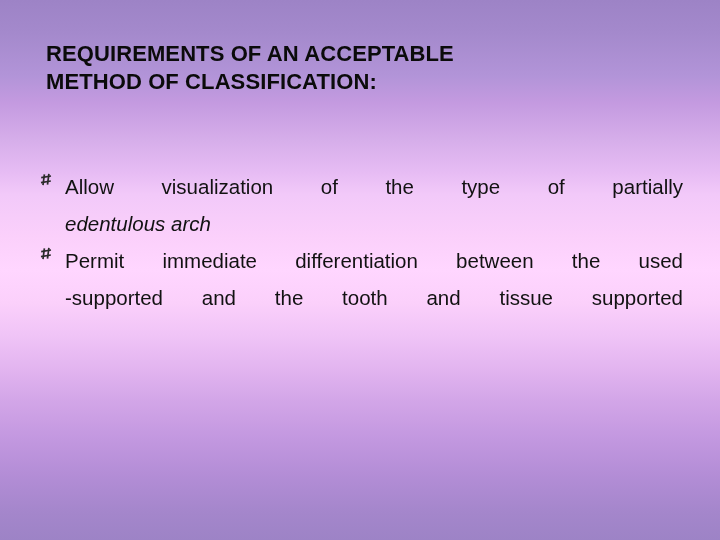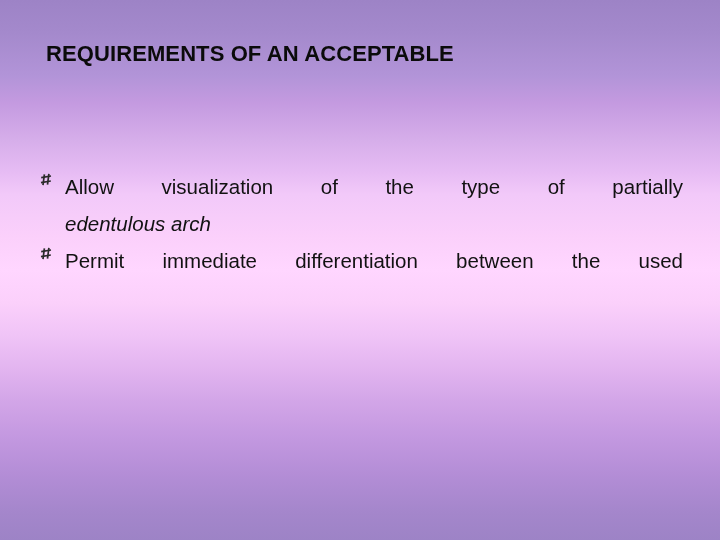--- a/index.html
+++ b/index.html
@@ -106,20 +106,21 @@
     font-style: italic;
   }
 </style>
 </head>
 <body>
 
 <div id="slide">
 
   <div id="title-block">
     <div class="title-line">REQUIREMENTS OF AN ACCEPTABLE</div>
+    <div class="title-line">METHOD OF CLASSIFICATION:</div>
   </div>
 
   <div id="body-block">
 
     <div class="bullet-item">
       <span class="bullet-marker">
         <svg width="16" height="16" viewBox="0 0 16 16" aria-hidden="true">
           <g fill="none" stroke="currentColor" stroke-width="1.7">
             <path d="M3.2 5.6 L13.0 4.0"></path>
             <path d="M3.0 10.6 L12.8 9.0"></path>
@@ -140,19 +141,20 @@
           <g fill="none" stroke="currentColor" stroke-width="1.7">
             <path d="M3.2 5.6 L13.0 4.0"></path>
             <path d="M3.0 10.6 L12.8 9.0"></path>
             <path d="M6.4 2.4 L5.0 13.2"></path>
             <path d="M10.9 1.8 L9.5 12.6"></path>
           </g>
         </svg>
       </span>
       <span class="bullet-text justify-all">
         <span class="line-just">Permit immediate differentiation between the used</span>
+        <span class="line-just">-supported and the tooth and tissue supported</span>
       </span>
     </div>
 
 
 
   </div>
 </div>
 
 </body></html>

